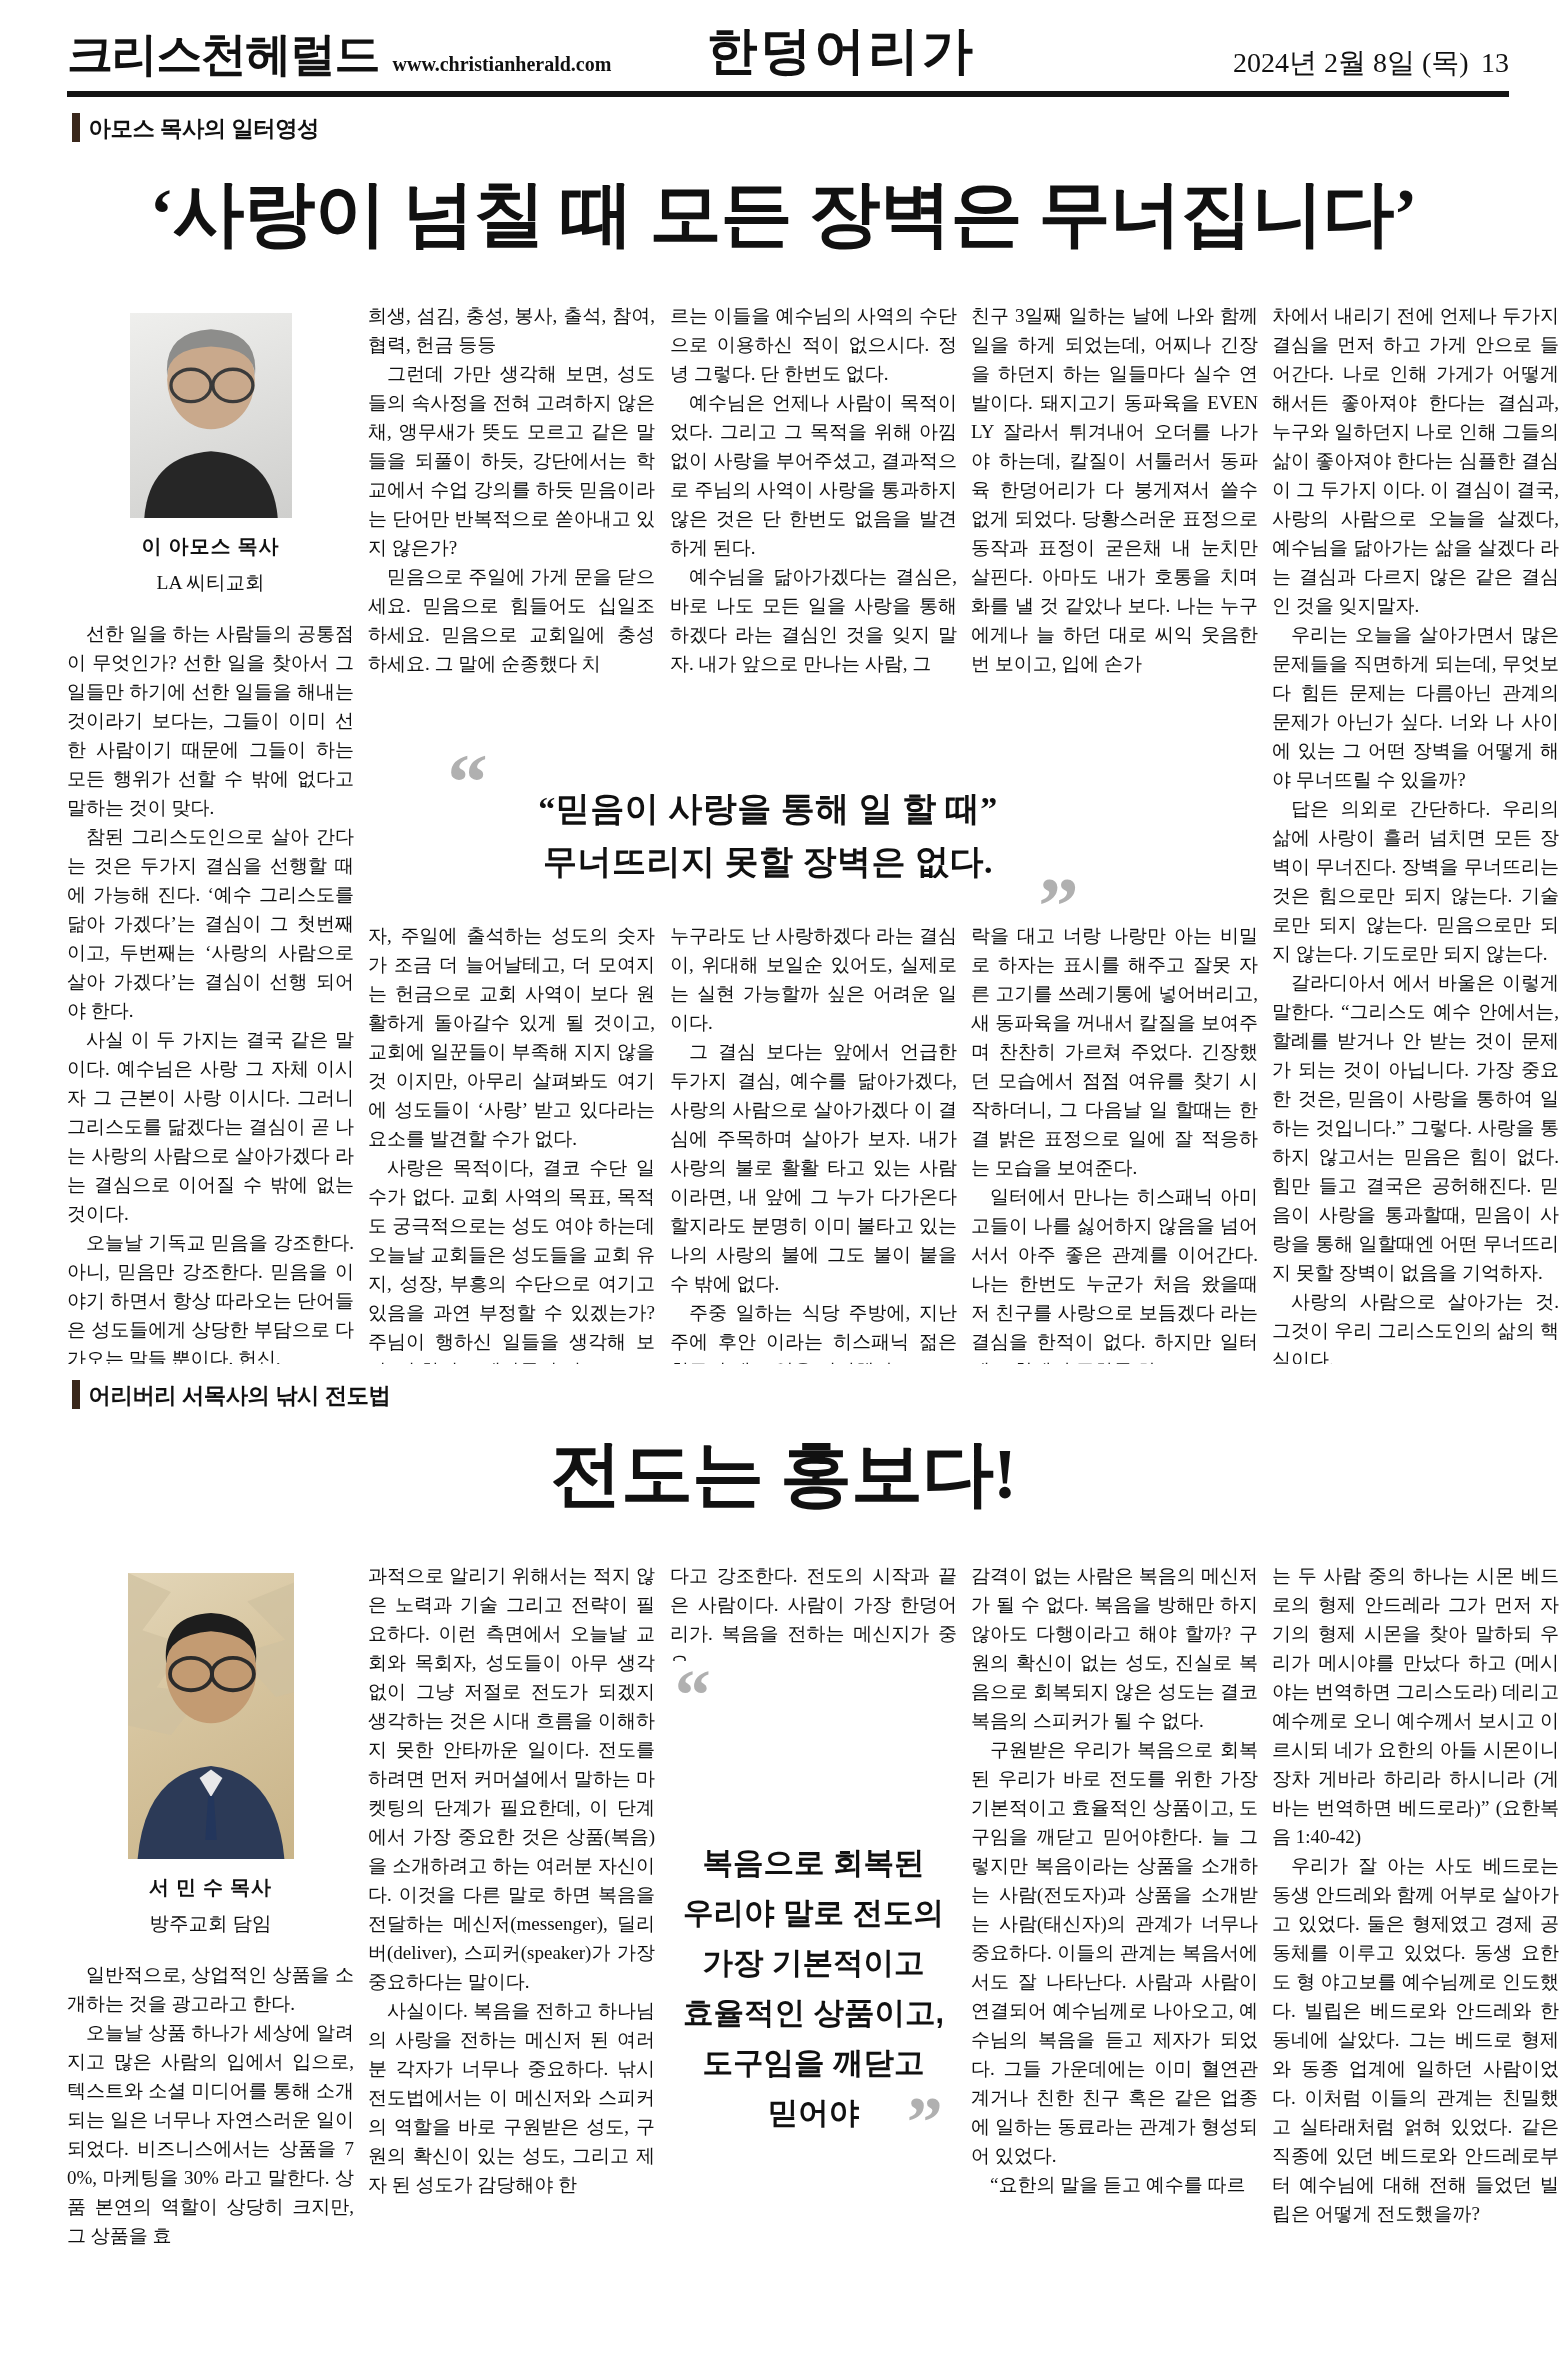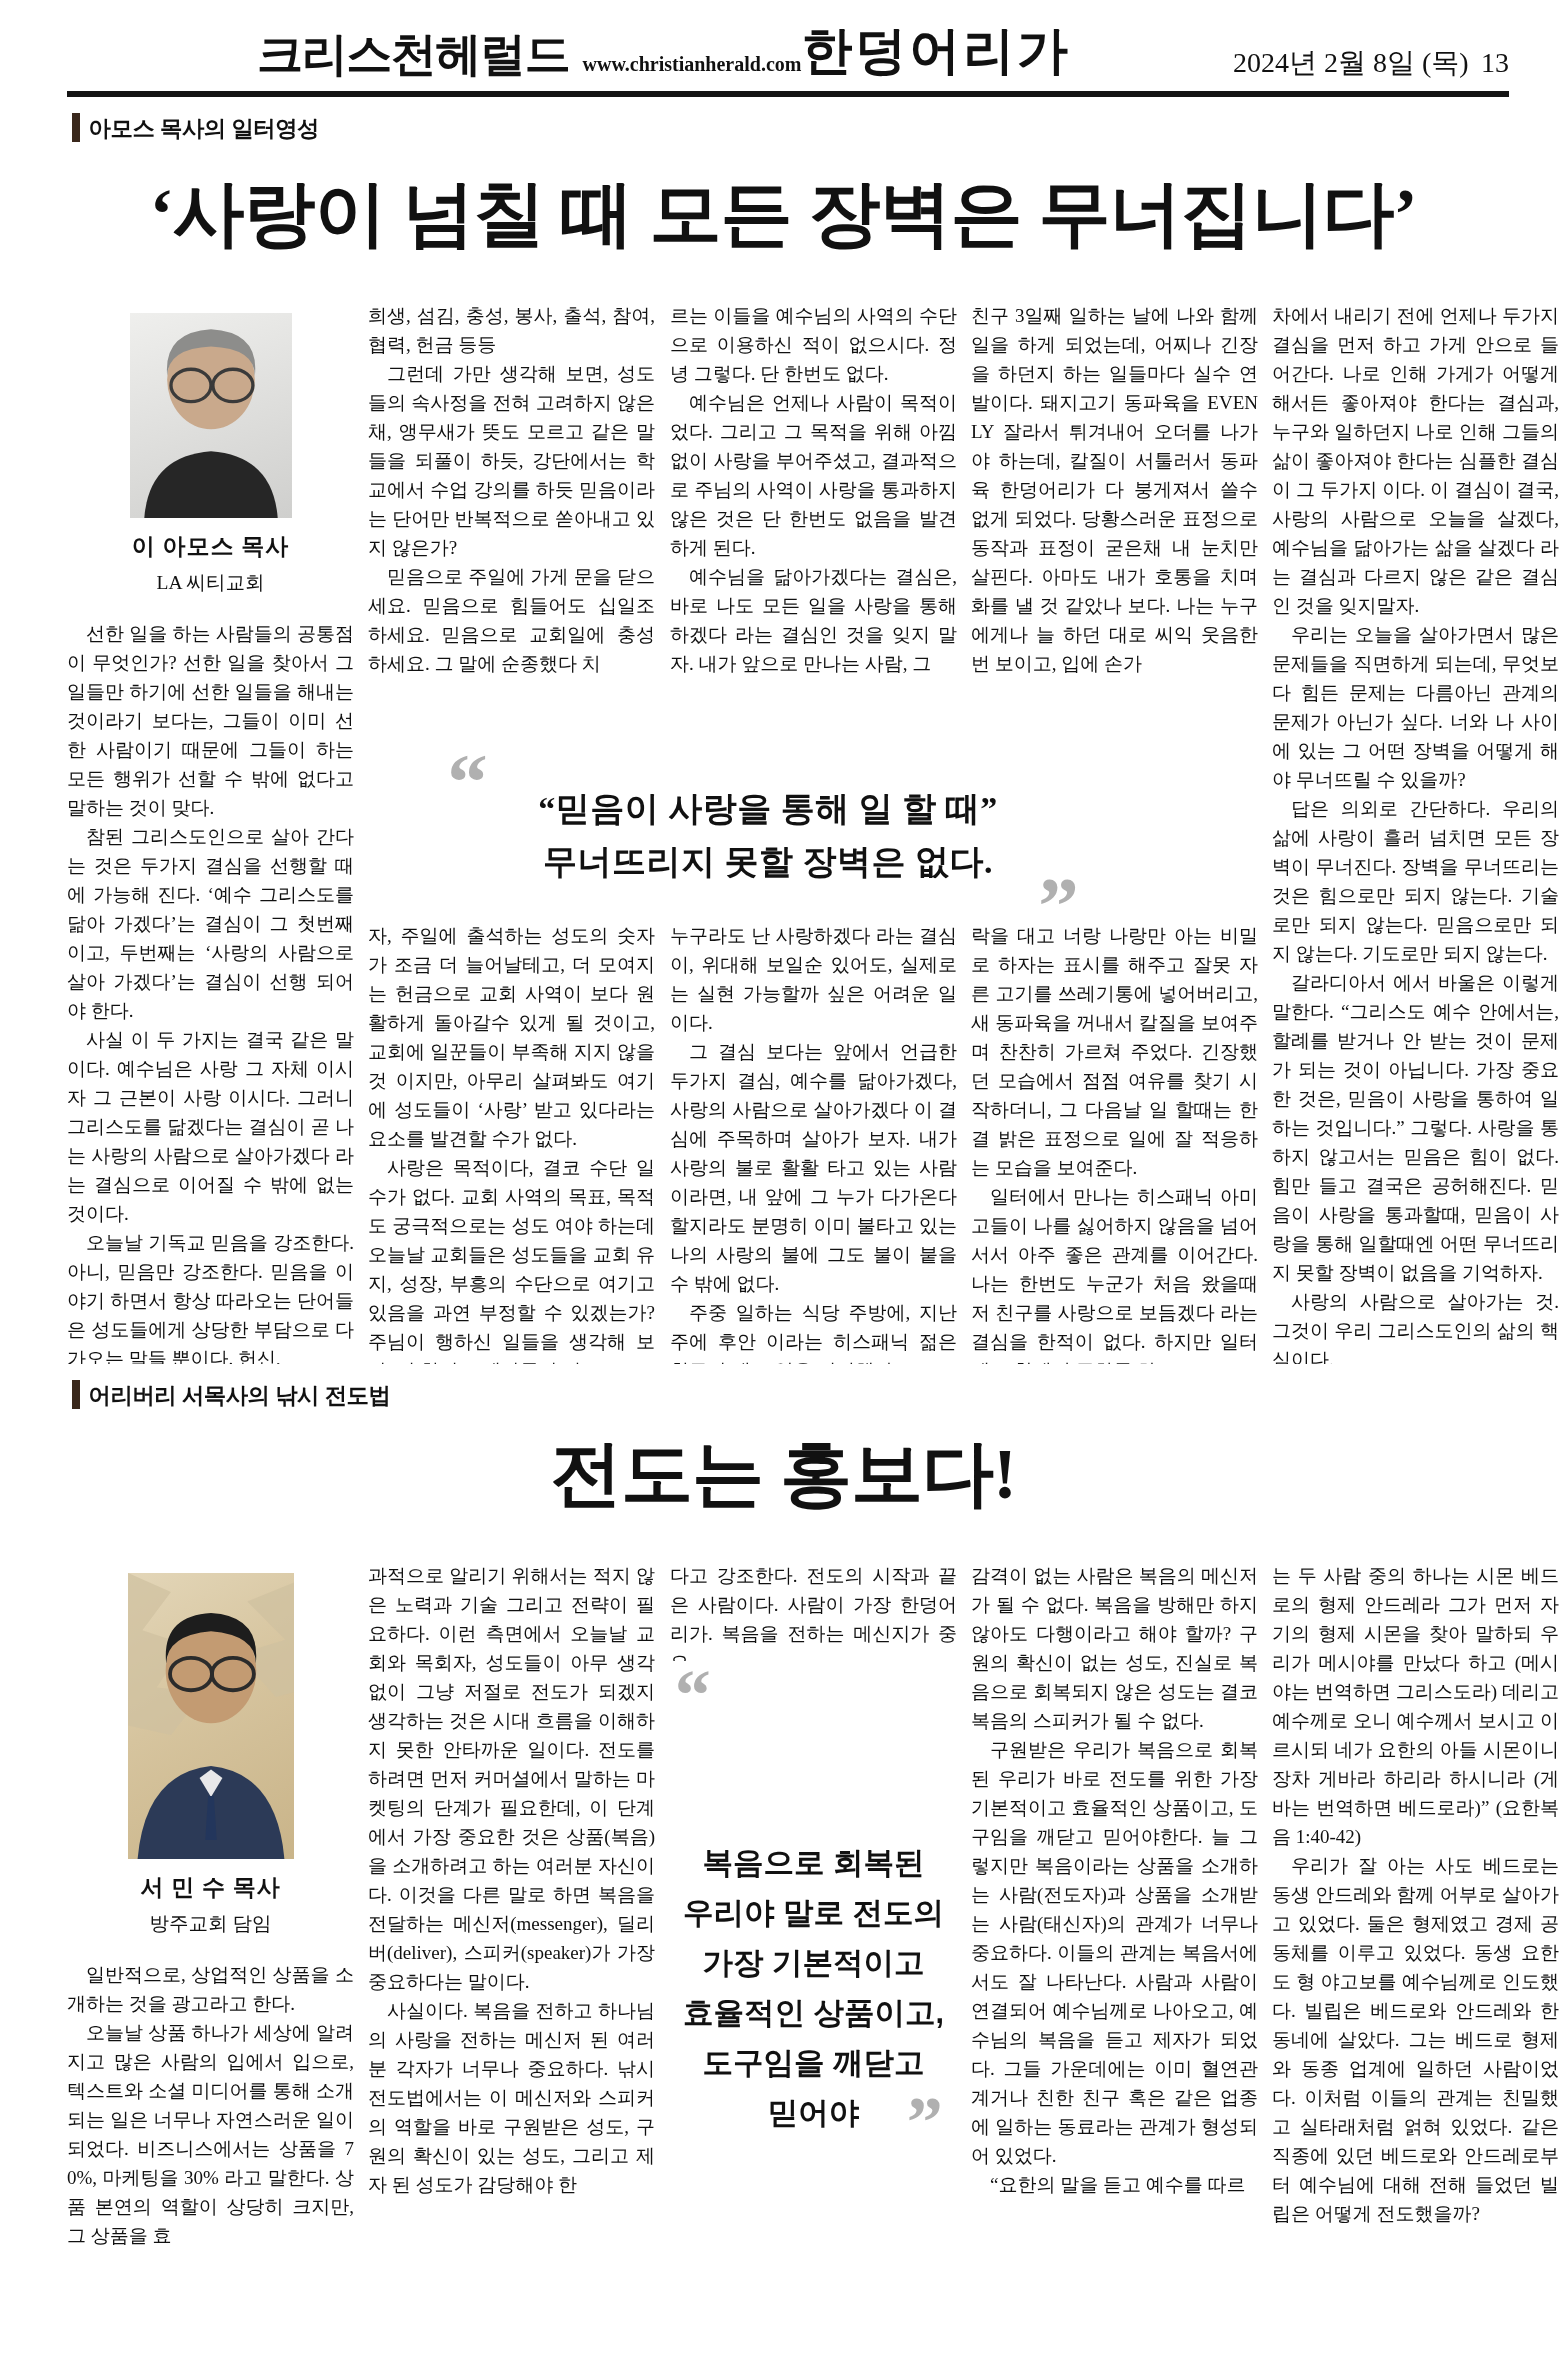--- a/index.html
+++ b/index.html
@@ -1,20 +1,20 @@
 <!DOCTYPE html>
 <html lang="ko" style="font-size:7.6px"><head>
 <meta charset="utf-8">
 <style>
   html,body{margin:0;padding:0;background:#ffffff;}
   .page{position:relative;width:1566px;height:2354px;background:#fff;overflow:hidden;
         font-family:"Liberation Serif", serif;color:#111;}
 
   
-  .header{margin:26px 57px 0 67px;display:flex;align-items:flex-end;justify-content:flex-end;
+  .header{margin:26px 57px 0 67px;display:flex;align-items:flex-end;justify-content:space-between;
           padding-bottom:14.3px;border-bottom:6.2px solid #141414;}
   .masthead{display:flex;align-items:flex-end;}
   .logo{font-family:"Liberation Sans",sans-serif;font-size:46px;font-weight:900;letter-spacing:-1.4px;line-height:1;}
   .site{font-family:"Liberation Serif",serif;font-size:20px;font-weight:700;margin-left:13.3px;line-height:1.25;}
   .section-title{font-size:51px;font-weight:900;line-height:1;letter-spacing:2.9px;margin-right:162px;}
   .dateline{font-size:28px;line-height:1;white-space:nowrap;}
   .pageno{font-size:28px;margin-left:12.4px;}
 
   
   .kicker{margin:16px 0 0 72px;display:flex;}
@@ -50,21 +50,21 @@
   .a2c3b{left:603px;top:591px;height:124px;}
   .a2c4{left:904px;top:0;height:715px;}
   .a2c5{left:1205px;top:0;height:715px;}
 
   
   .author-block{text-align:center;}
   .photo{margin:12px auto 14.3px;position:relative;overflow:hidden;}
   .photo-1{width:162px;height:205px;background:linear-gradient(160deg,#efefed 0%,#dcdcda 60%,#cfcfcd 100%);}
   .photo-2{width:166px;height:286px;background:linear-gradient(150deg,#e3d6b8 0%,#d6c49e 45%,#c9b489 100%);}
   .photo svg{position:absolute;left:0;bottom:0;width:100%;height:100%;}
-  .author-name{font-size:23px;font-weight:700;letter-spacing:1px;margin-top:2.9px;}
+  .author-name{font-size:20px;font-weight:700;letter-spacing:1px;margin-top:2.9px;}
   .author-affil{font-size:19.5px;margin-top:6.7px;}
   .author-text{margin-top:22px;font-size:19px;line-height:29px;text-align:justify;word-break:break-all;}
 
   
   .pull-quote-1{position:absolute;left:353px;top:453px;width:696px;height:162px;
       display:flex;align-items:center;justify-content:center;text-align:center;
       font-size:34px;font-weight:600;line-height:53px;letter-spacing:0.5px;}
   .pq1-inner{position:relative;padding:0 72px;}
   .quote-mark{position:absolute;font-family:"Liberation Serif",serif;color:#b0b0b0;font-weight:900;}
   .pq1-open{left:-19px;top:-26px;font-size:81px;}

